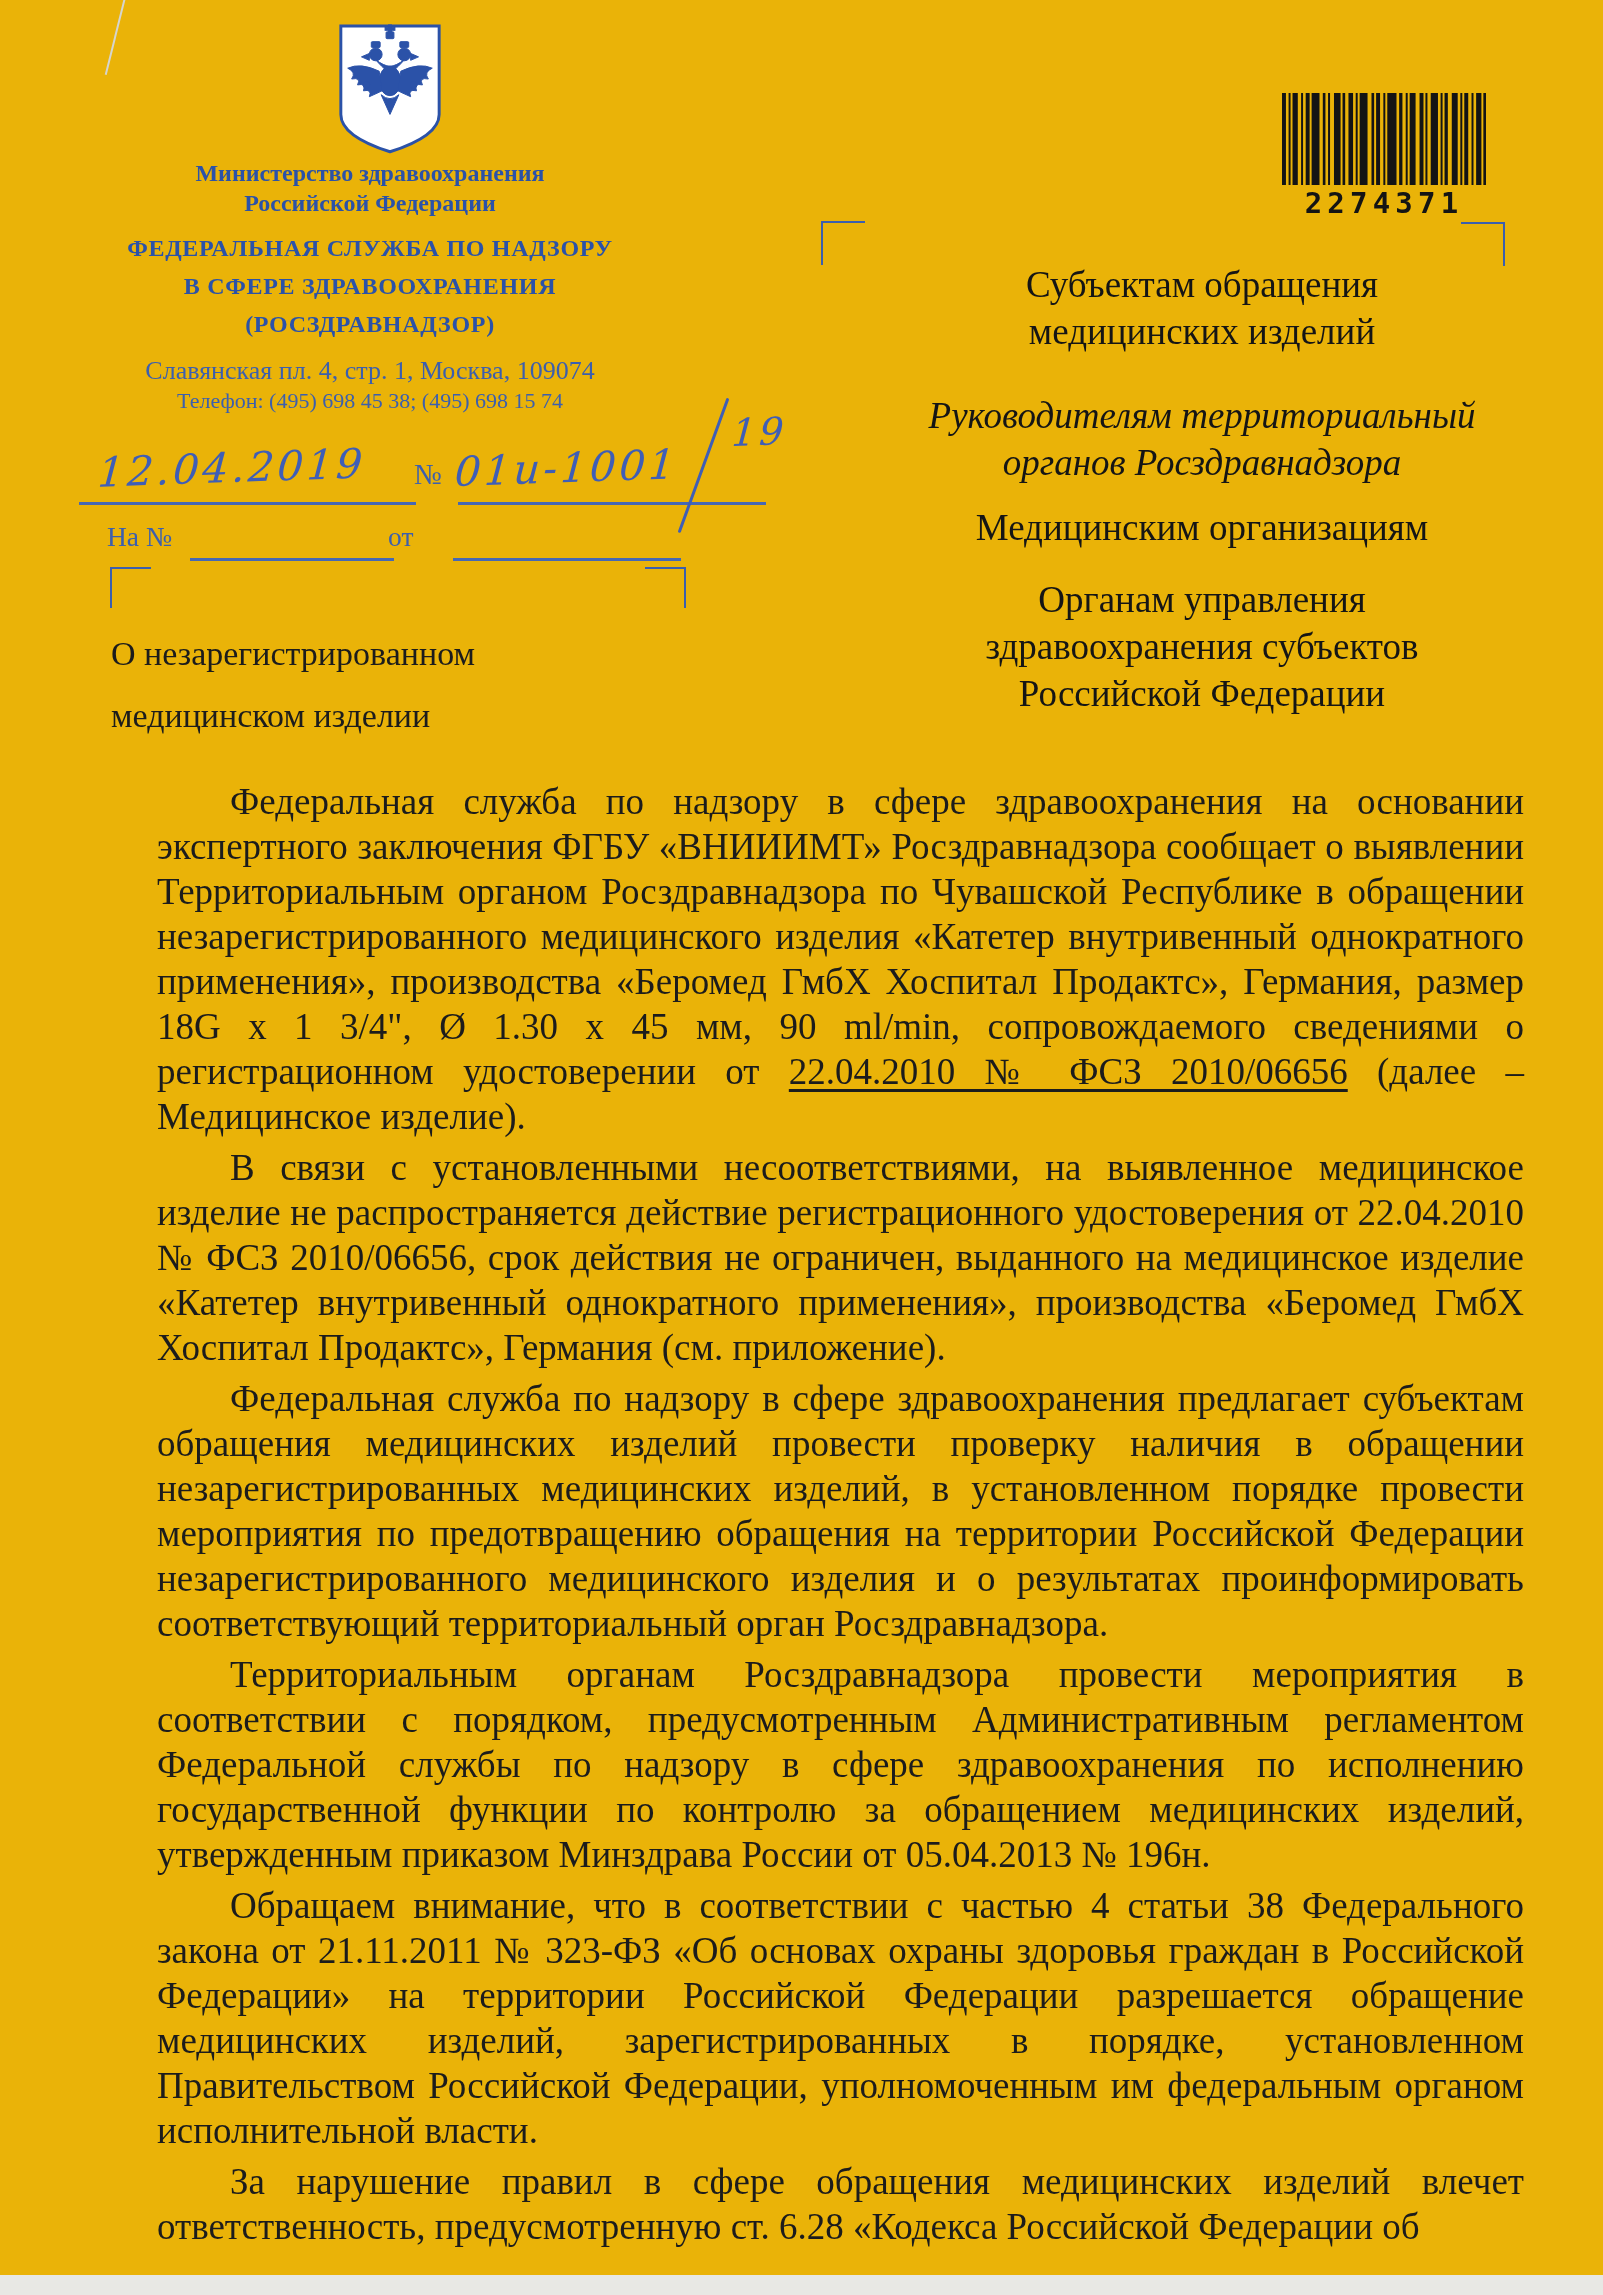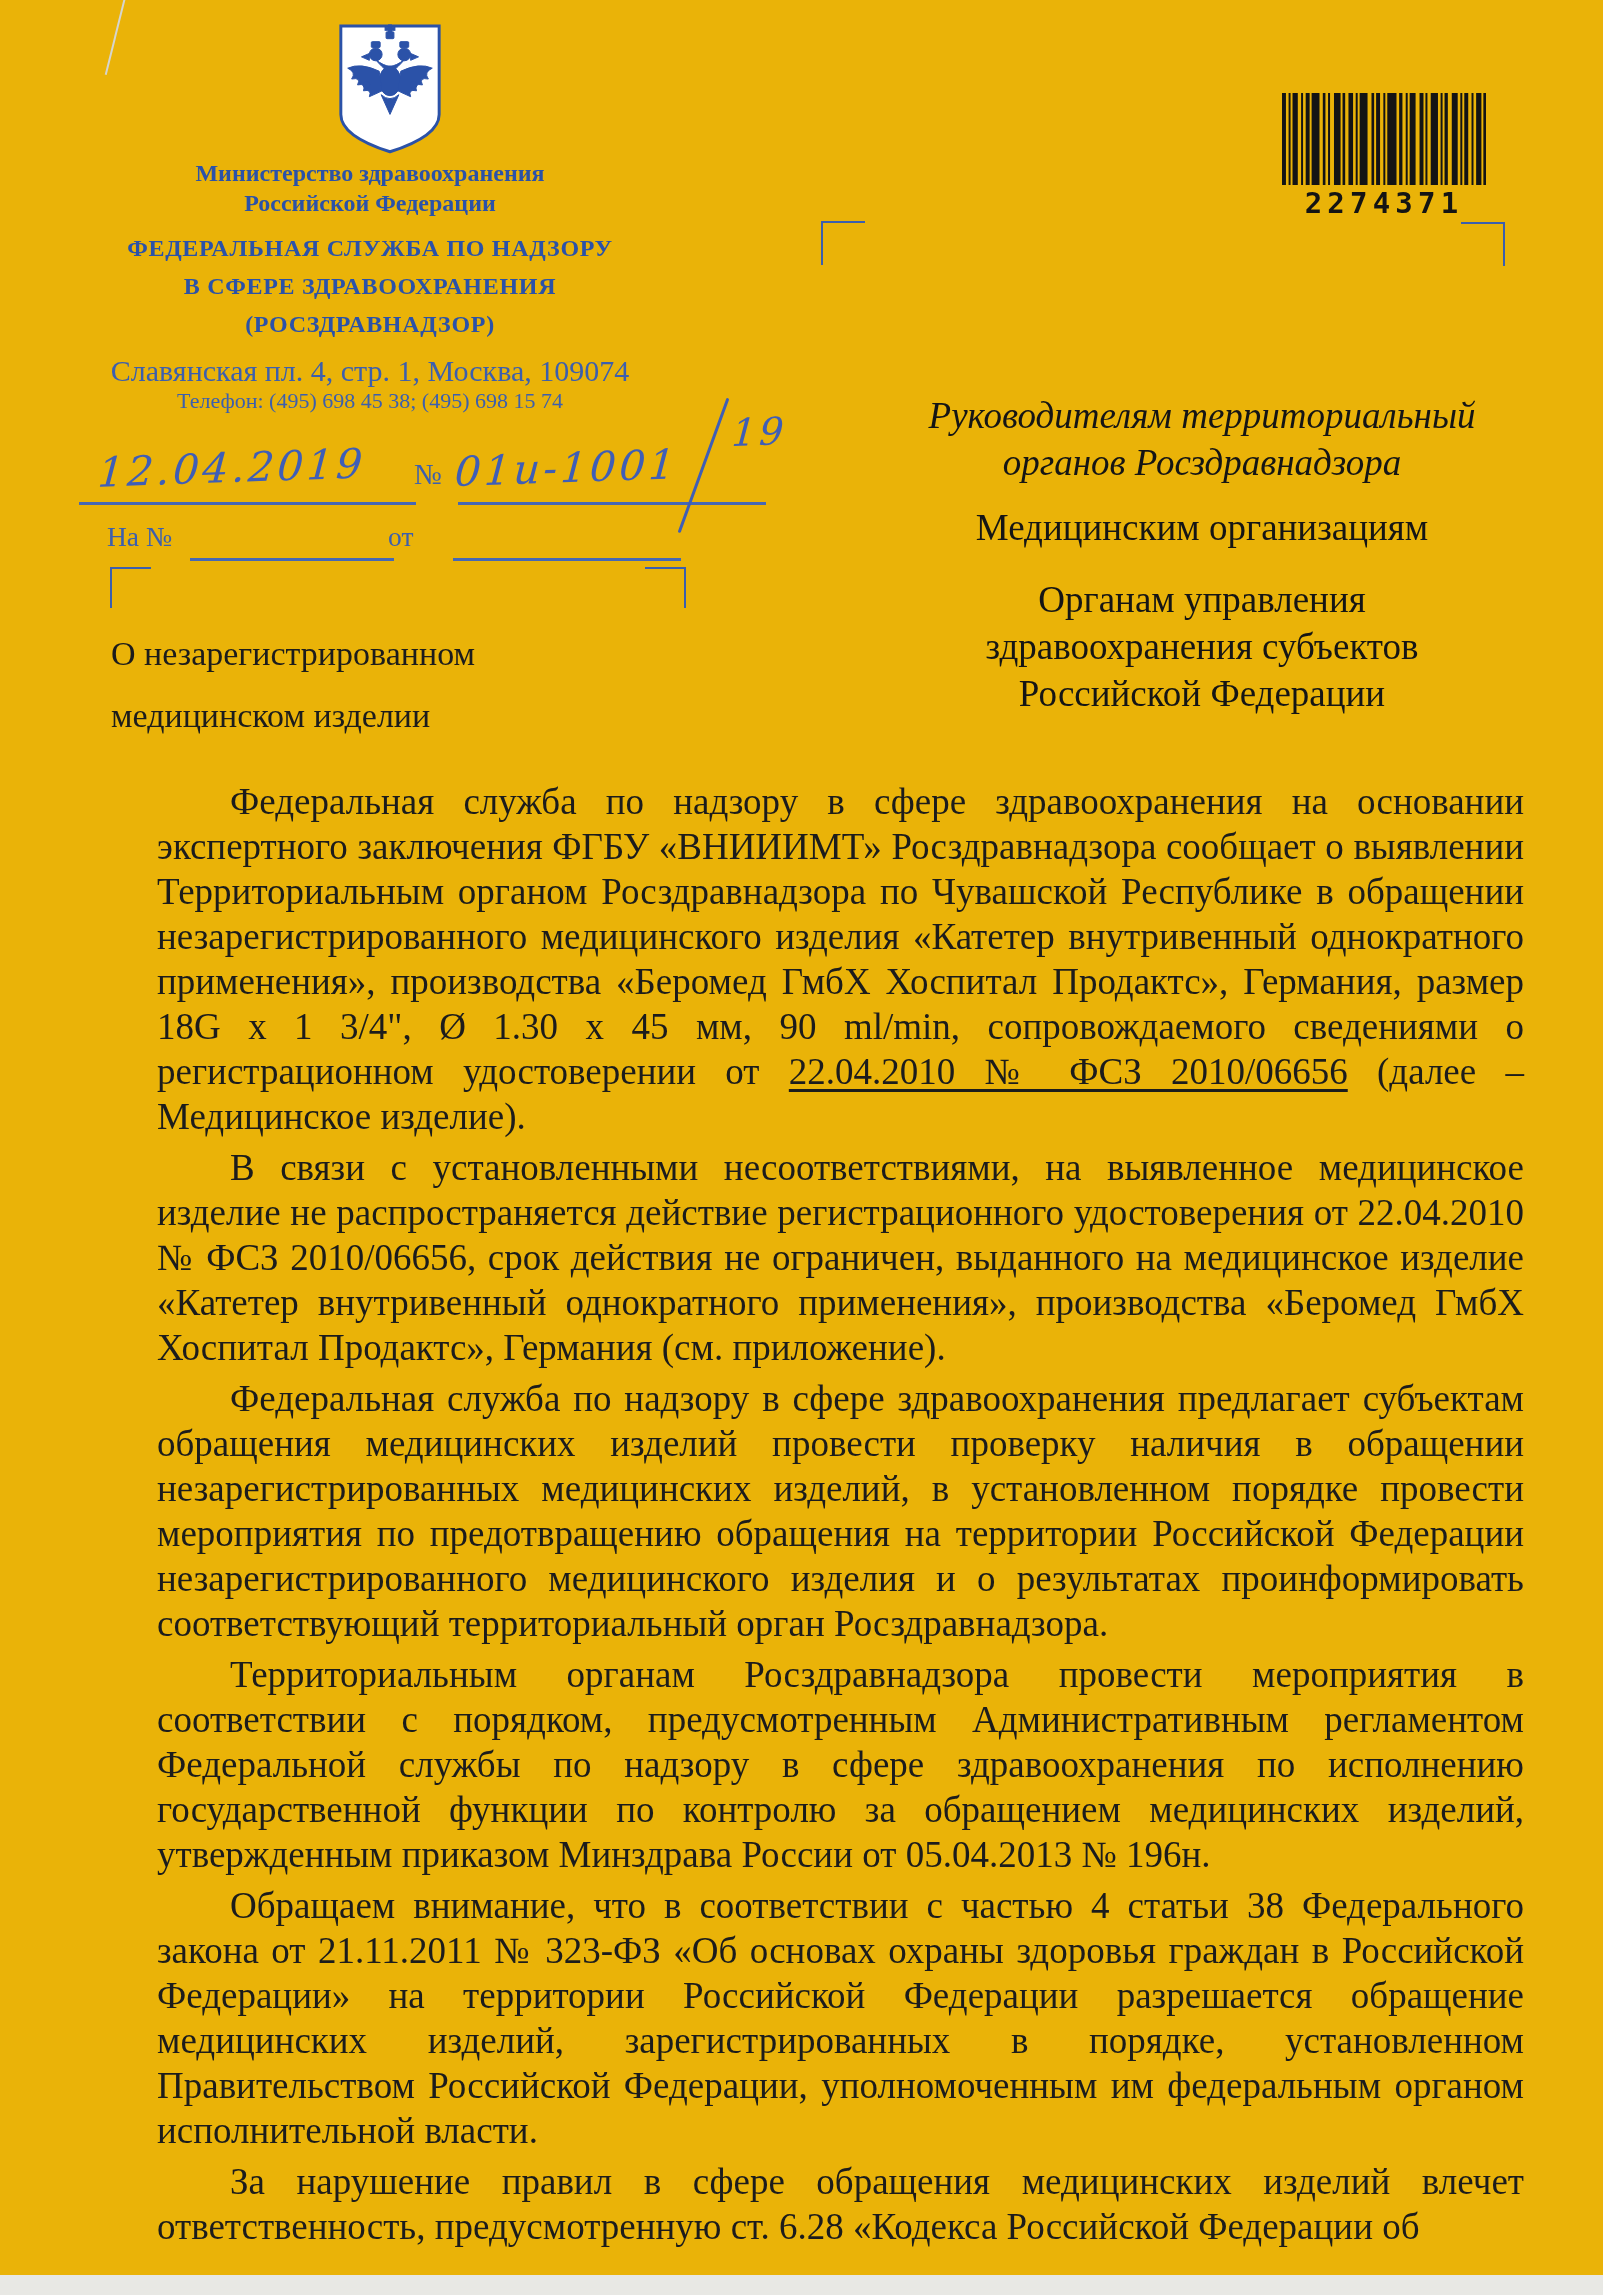--- a/index.html
+++ b/index.html
@@ -20,21 +20,21 @@
     text-align:center;font-weight:bold;font-size:24px;line-height:30px;
     color:#2b52a8;
   }
   .service{
     position:absolute;left:36px;top:229px;width:668px;
     text-align:center;font-weight:bold;font-size:24px;line-height:38px;
     color:#2b52a8;letter-spacing:0.7px;
   }
   .addr{
     position:absolute;left:49px;top:358px;width:642px;
-    text-align:center;font-size:30px;line-height:26px;color:#3c5fae;
+    text-align:center;font-size:26px;line-height:26px;color:#3c5fae;
   }
   .phone{
     position:absolute;left:49px;top:388px;width:642px;
     text-align:center;font-size:22px;line-height:26px;color:#3c5fae;
   }
 
   
   .hand{
     font-family:"DejaVu Serif",serif;font-style:italic;
     color:#3f5eb6;position:absolute;
@@ -198,20 +198,22 @@
         <rect x="271" y="0" width="3" height="140"></rect>
           <rect x="277" y="0" width="6" height="140"></rect>
         <rect x="288" y="0" width="3" height="140"></rect>
           <rect x="295" y="0" width="8" height="140"></rect>
         <rect x="306" y="0" width="4" height="140"></rect>
       </g>
     </svg>
     <div class="barcode-number">2274371</div>
   </div>
 
+  <div class="addressee a1 preline">Субъектам обращения
+медицинских изделий</div>
   <div class="addressee a2 preline">Руководителям территориальный
 органов Росздравнадзора</div>
   <div class="addressee a3 preline">Медицинским организациям</div>
   <div class="addressee a4 preline">Органам управления
 здравоохранения субъектов
 Российской Федерации</div>
 
   <div class="body-text">
     <p><span>Федеральная служба по надзору в сфере здравоохранения на основании экспертного заключения ФГБУ «ВНИИИМТ» Росздравнадзора сообщает о выявлении Территориальным органом Росздравнадзора по Чувашской Республике в обращении незарегистрированного медицинского изделия «Катетер внутривенный однократного применения», производства «Беромед ГмбХ Хоспитал Продактс», Германия, размер 18G х 1 3/4", Ø 1.30 х 45 мм, 90 ml/min, сопровождаемого сведениями о регистрационном удостоверении от </span><span class="u">22.04.2010 № ФСЗ 2010/06656</span><span> (далее – Медицинское изделие).</span></p>
     <p>В связи с установленными несоответствиями, на выявленное медицинское изделие не распространяется действие регистрационного удостоверения от 22.04.2010 № ФСЗ 2010/06656, срок действия не ограничен, выданного на медицинское изделие «Катетер внутривенный однократного применения», производства «Беромед ГмбХ Хоспитал Продактс», Германия (см. приложение).</p>

